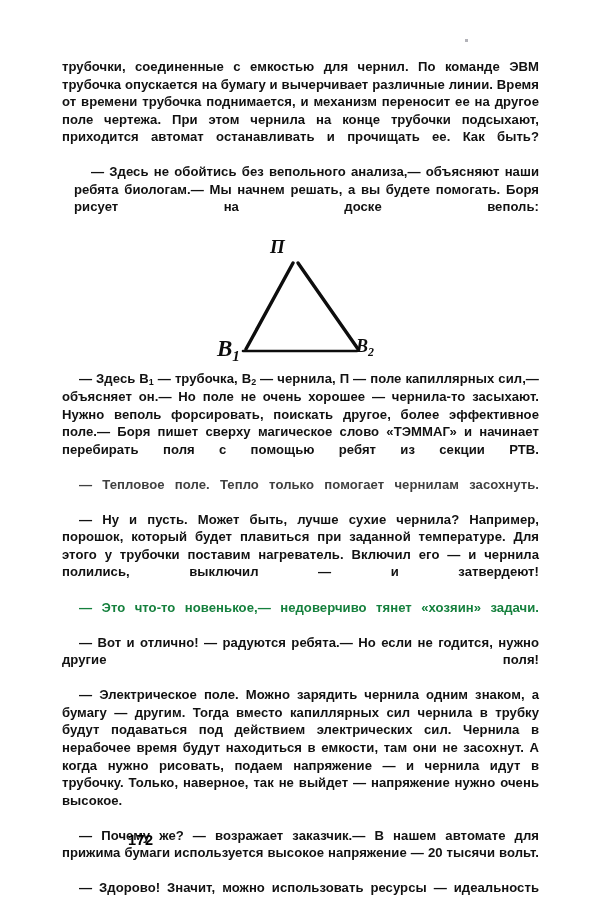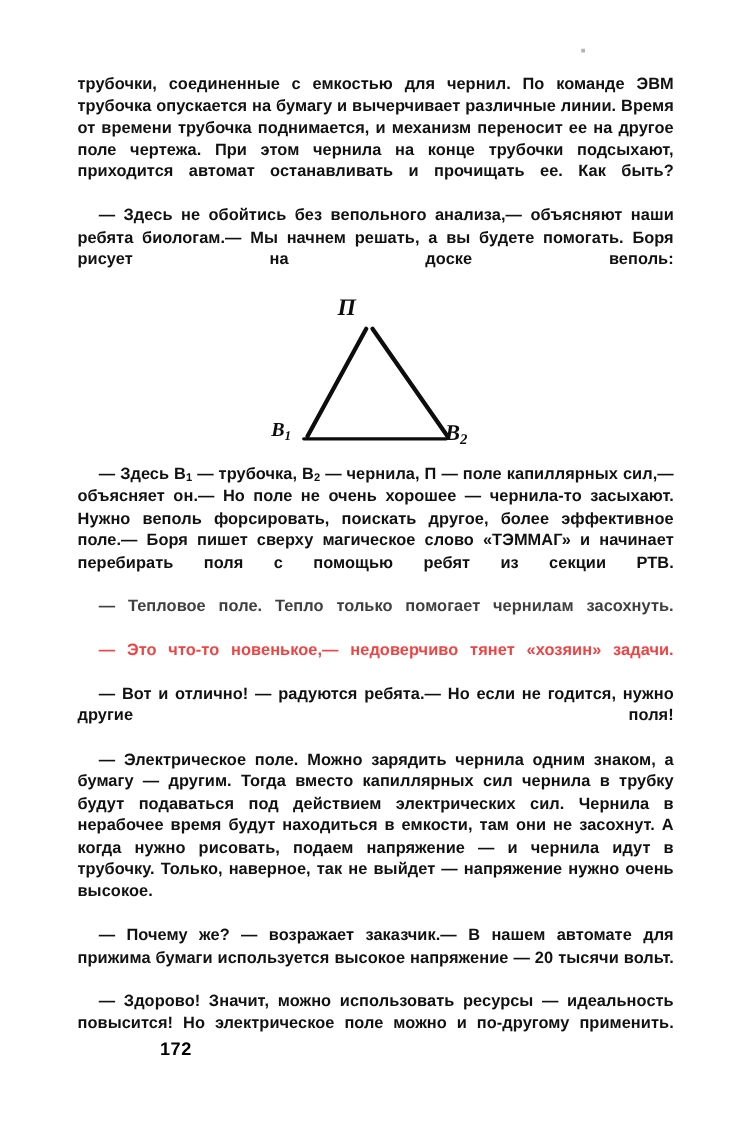--- a/index.html
+++ b/index.html
@@ -95,21 +95,21 @@
     font-weight: bold;
     color: #0d0d0d;
     white-space: nowrap;
   }
   .dlabel .sb {
     font-size: .66em;
     vertical-align: -0.30em;
     font-style: italic;
   }
   #lbl-p  { left: 208px; top: 0px;   font-size: 19px; }
-  #lbl-b1 { left: 155px; top: 100px; font-size: 16px; }
+  #lbl-b1 { left: 155px; top: 100px; font-size: 23px; }
   #lbl-b2 { left: 294px; top: 100px; font-size: 18px; text-align: center; }
 
   
   #folio {
     position: absolute;
     left: 128px;
     top: 820px;
     font-family: "Liberation Sans", sans-serif;
     font-weight: bold;
     font-size: 14.5px;
@@ -120,21 +120,21 @@
 <body>
 
 <div id="page" style="background: rgb(255, 255, 255);">
 
   <div class="speck"></div>
 
   <div id="column">
 
     <p class="para" style="color: rgb(17, 17, 17);">трубочки, соединенные с емкостью для чернил. По команде ЭВМ трубочка опускается на бумагу и вычерчивает различные линии. Время от времени трубочка поднимается, и механизм переносит ее на другое поле чертежа. При этом чернила на конце трубочки подсыхают, приходится автомат останавливать и прочищать ее. Как быть?</p>
 
-    <p class="para indent" style="color: rgb(17, 17, 17);">— Здесь не обойтись без вепольного анализа,— объясняют наши ребята биологам.— Мы начнем решать, а вы будете помогать. Боря рисует на доске веполь:</p>
+    <p class="para indent" style="color: rgb(17, 17, 17); margin-left: 12px;">— Здесь не обойтись без вепольного анализа,— объясняют наши ребята биологам.— Мы начнем решать, а вы будете помогать. Боря рисует на доске веполь:</p>
 
     <div class="diagram">
       <svg width="477" height="128" viewBox="0 0 477 128" aria-hidden="true">
 
         <line x1="231" y1="27" x2="184" y2="113" stroke="#0d0d0d" stroke-width="3.4" stroke-linecap="round"></line>
 
         <line x1="236" y1="27" x2="296" y2="113" stroke="#0d0d0d" stroke-width="3.4" stroke-linecap="round"></line>
 
         <line x1="181" y1="115" x2="295" y2="115" stroke="#0d0d0d" stroke-width="2.6" stroke-linecap="round"></line>
       </svg>
@@ -143,22 +143,23 @@
 
       <span class="dlabel" id="lbl-b1" style="color: rgb(13, 13, 13);"><span>В</span><span class="sb">1</span></span>
 
       <span class="dlabel" id="lbl-b2" style="color: rgb(13, 13, 13);"><span>В</span><span class="sb">2</span></span>
     </div>
 
     <p class="para indent" style="color: rgb(17, 17, 17);"><span>— Здесь В</span><sub>1</sub><span> — трубочка, В</span><sub>2</sub><span> — чернила, П — поле капиллярных сил,— объясняет он.— Но поле не очень хорошее — чернила-то засыхают. Нужно веполь форсировать, поискать другое, более эффективное поле.— Боря пишет сверху магическое слово «ТЭММАГ» и начинает перебирать поля с помощью ребят из секции РТВ.</span></p>
 
     <p class="para indent" style="color: #404040;">— Тепловое поле. Тепло только помогает чернилам засохнуть.</p>
 
+    <p class="para indent" style="color: rgb(17, 17, 17);">— Ну и пусть. Может быть, лучше сухие чернила? Например, порошок, который будет плавиться при заданной температуре. Для этого у трубочки поставим нагреватель. Включил его — и чернила полились, выключил — и затвердеют!</p>
 
-    <p class="para indent" style="color: #ef4444;">— Это что-то новенькое,— недоверчиво тянет «хозяин» задачи.</p>
+    <p class="para indent" style="color: #15803d;">— Это что-то новенькое,— недоверчиво тянет «хозяин» задачи.</p>
 
     <p class="para indent" style="color: rgb(17, 17, 17);">— Вот и отлично! — радуются ребята.— Но если не годится, нужно другие поля!</p>
 
     <p class="para indent" style="color: rgb(17, 17, 17);">— Электрическое поле. Можно зарядить чернила одним знаком, а бумагу — другим. Тогда вместо капиллярных сил чернила в трубку будут подаваться под действием электрических сил. Чернила в нерабочее время будут находиться в емкости, там они не засохнут. А когда нужно рисовать, подаем напряжение — и чернила идут в трубочку. Только, наверное, так не выйдет — напряжение нужно очень высокое.</p>
 
     <p class="para indent" style="color: rgb(17, 17, 17);">— Почему же? — возражает заказчик.— В нашем автомате для прижима бумаги используется высокое напряжение — 20 тысячи вольт.</p>
 
     <p class="para indent" style="color: rgb(17, 17, 17);">— Здорово! Значит, можно использовать ресурсы — идеальность повысится! Но электрическое поле можно и по-другому применить.</p>
 
   </div>

